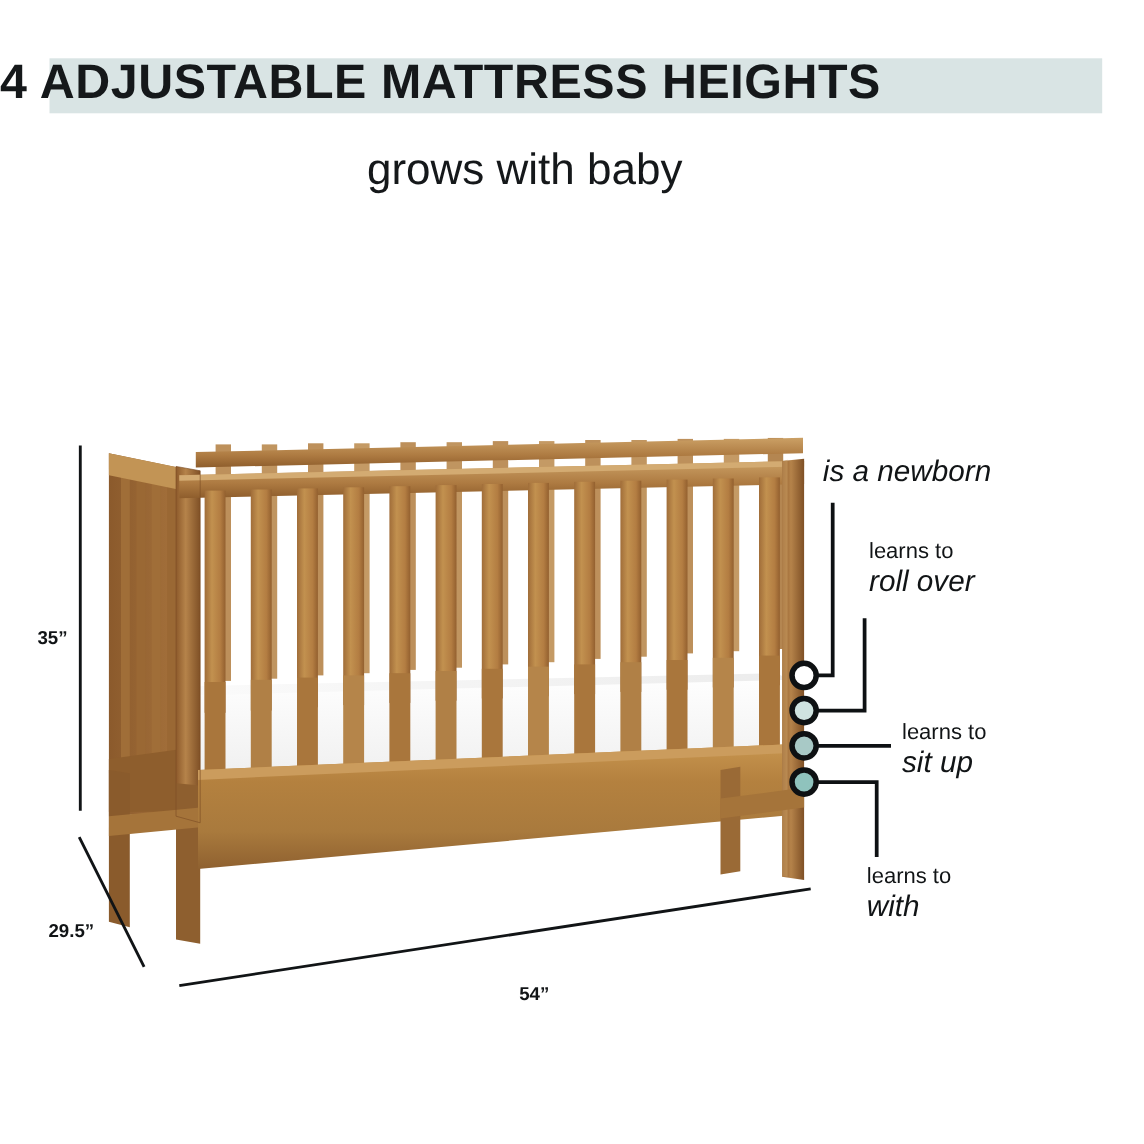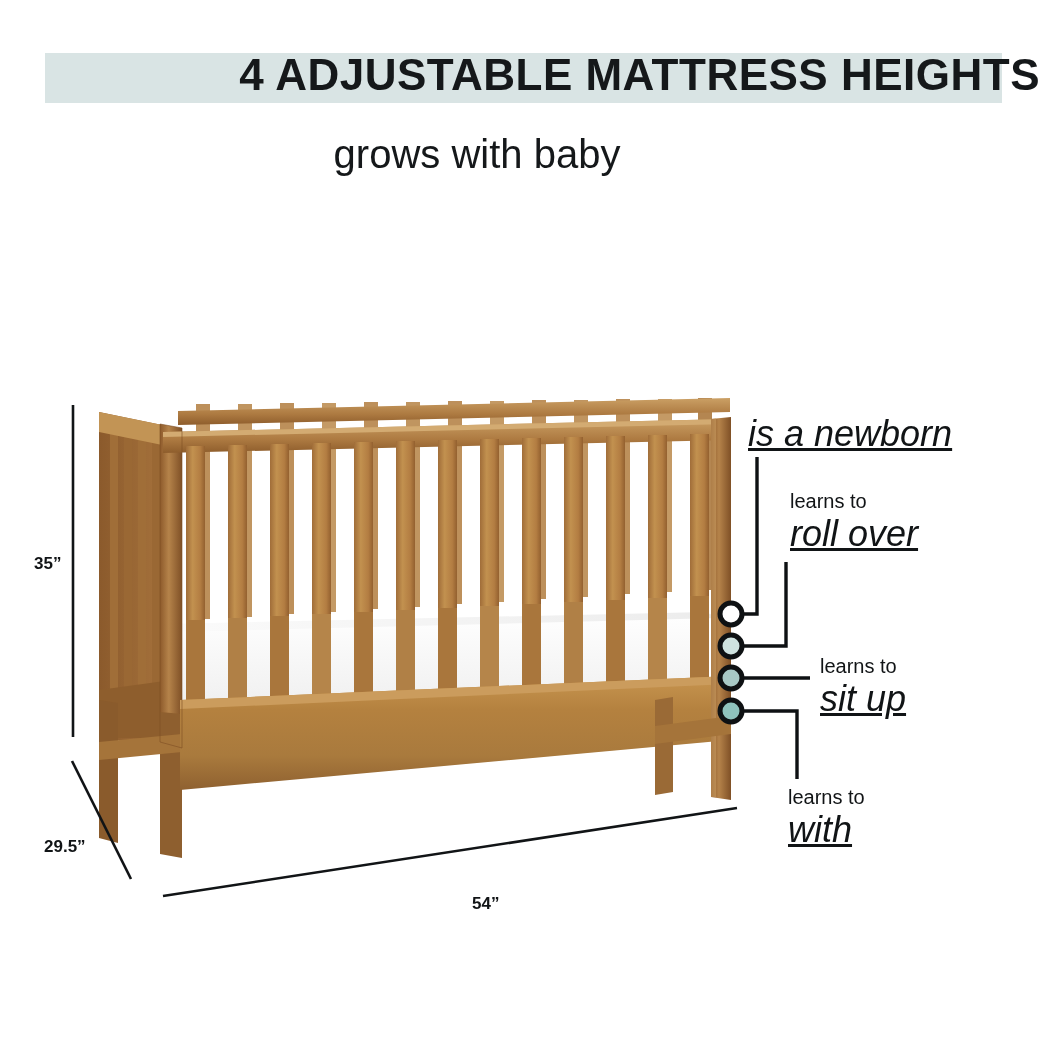--- a/index.html
+++ b/index.html
@@ -13,21 +13,21 @@
   }
   #stage{position:absolute;inset:0;width:1040px;height:1040px;}
 
   
   .banner{
     position:absolute;left:45px;top:53px;width:957px;height:50px;
     background:#d9e4e4;
   }
   .headline{
     position:absolute;left:0;top:44px;width:1040px;
-    text-align:right;
+    text-align:left;
     font-family:"Liberation Sans", sans-serif;
     font-weight:700;
     font-size:44px;
     letter-spacing:0.5px;
     color:#15181a;
     line-height:62px;
     white-space:nowrap;
   }
   .subhead{
     position:absolute;left:0;top:126px;width:954px;
@@ -35,31 +35,31 @@
     font-size:40px;
     font-weight:400;
     color:#15181a;
     line-height:56px;
     white-space:nowrap;
   }
 
   
   .anno{position:absolute;color:#111416;line-height:1.16;white-space:nowrap;}
   .anno .reg{font-weight:400;font-size:20px;}
-  .anno .ital{font-style:italic;font-weight:400;font-size:36px;text-decoration:underline;}
+  .anno .ital{font-style:italic;font-weight:400;font-size:27px;}
 
   #anno-when{left:748px;top:360px;font-size:27px;font-weight:400;}
   #anno-newborn{left:748px;top:413px;}
   #anno-rollover{left:790px;top:490px;}
   #anno-situp{left:820px;top:655px;}
   #anno-stand{left:788px;top:786px;}
 
   
   .dimlabel{position:absolute;font-weight:700;font-size:17px;color:#111416;white-space:nowrap;}
-  #dim-h{left:34px;top:554px;text-align:right;}
+  #dim-h{left:34px;top:570px;text-align:right;}
   #dim-d{left:44px;top:837px;}
   #dim-w{left:472px;top:866px;margin-top:28px;}
 
   
   svg.layer{position:absolute;left:0;top:0;width:1040px;height:1040px;overflow:visible;}
   svg.layer *{vector-effect:non-scaling-stroke;}
   .lead{stroke:#0e1113;stroke-width:3.4;fill:none;stroke-linecap:butt;}
   .dimline{stroke:#111416;stroke-width:2.6;fill:none;}
   .dot-ring{stroke:#0e1113;stroke-width:5;}
 </style>

